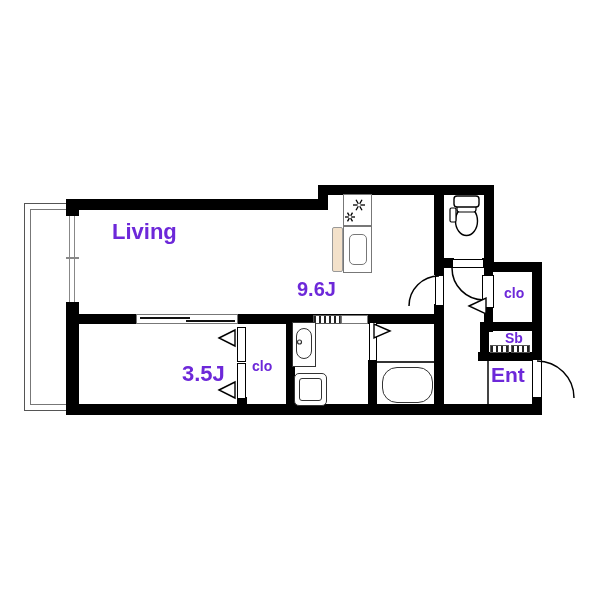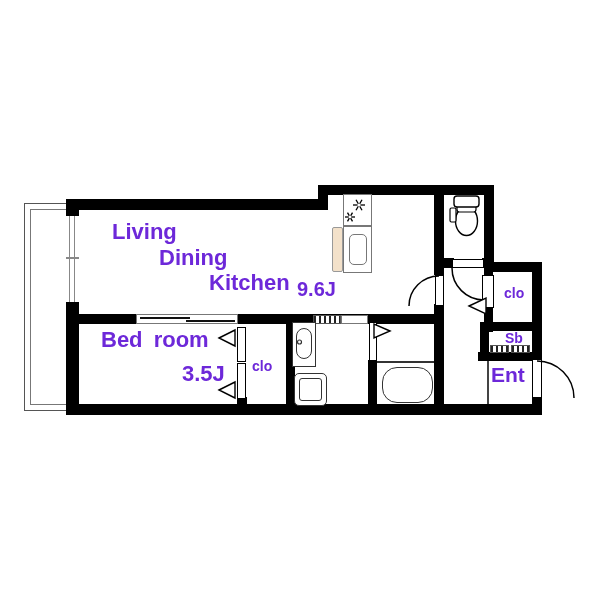--- a/index.html
+++ b/index.html
@@ -117,25 +117,22 @@
       <line x1="347.5" y1="212.7" x2="352.5" y2="221.3"></line>
       <line x1="352.5" y1="212.7" x2="347.5" y2="221.3"></line>
       <circle cx="359" cy="205" r="1.6" fill="#fff" stroke="none"></circle>
       <circle cx="350" cy="217" r="1.4" fill="#fff" stroke="none"></circle>
     </g>
 
     <circle cx="299.5" cy="342" r="2" fill="#fff" stroke="#333" stroke-width="1.2"></circle>
   </svg>
 
   <div class="lbl big" style="left:112px;top:219px;">Living</div>
-  <div class="lbl big" style="left:159px;top:245px;">Dining</div>
-  <div class="lbl big" style="left:209px;top:270px;">Kitchen</div>
   <div class="lbl mid" style="left:297px;top:278px;">9.6J</div>
 
-  <div class="lbl big" style="left:101px;top:327px;word-spacing:5px;">Bed room</div>
   <div class="lbl big" style="left:182px;top:361px;">3.5J</div>
 
   <div class="lbl small" style="left:252px;top:358px;">clo</div>
   <div class="lbl small" style="left:504px;top:285px;">clo</div>
   <div class="lbl small" style="left:505px;top:330px;">Sb</div>
   <div class="lbl" style="left:491px;top:363px;font-size:21px;">Ent</div>
 
 </div>
 
 </body></html>

